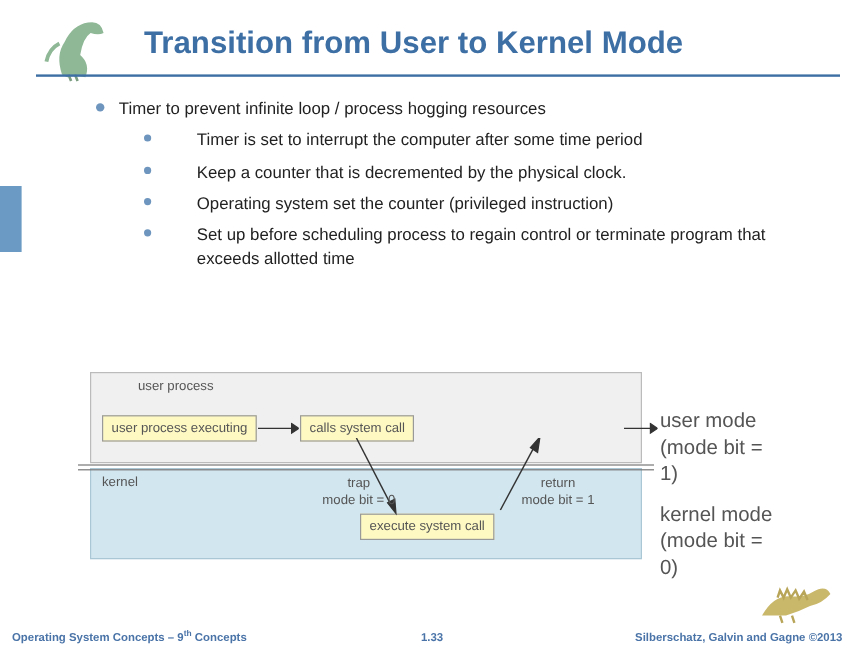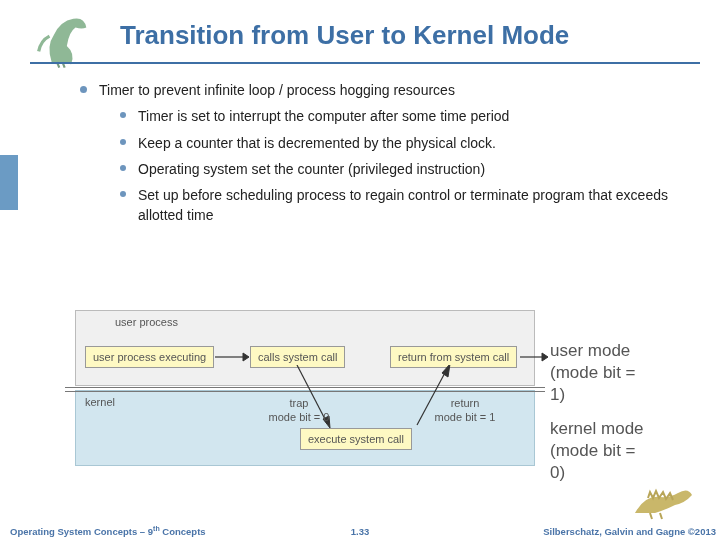--- a/index.html
+++ b/index.html
@@ -63,20 +63,21 @@
   }
   .bullet-main .dot {
     width: 7px; height: 7px; border-radius: 50%;
     background: #6d95bd;
     margin: 6px 12px 0 20px;
     flex-shrink: 0;
   }
   .bullet-sub {
     display: flex;
     margin-bottom: 6px;
+    gap: 26px;
   }
   .bullet-sub .dot {
     width: 6px; height: 6px; border-radius: 50%;
     background: #6d95bd;
     margin: 6px 12px 0 60px;
     flex-shrink: 0;
   }
   .bullet-text { line-height: 1.45; }
   
   .diagram {
@@ -164,21 +165,21 @@
   .footer-left sup { font-size: 7px; }
   .footer-center {
     position: absolute;
     left: 50%; transform: translateX(-50%);
     bottom: 1px;
     color: #4a74a8;
     font-weight: bold;
   }
   .footer-right {
     position: absolute;
-    right: 4px; bottom: 1px;
+    right: 18px; bottom: 1px;
     color: #4a74a8;
     font-weight: bold;
   }
 </style>
 </head>
 <body>
 
 <div class="sidebar-accent"></div>
 
 <div class="dino-top">
@@ -218,21 +219,20 @@
 <div class="diagram">
   <div class="upper-band"></div>
   <div class="upper-label">user process</div>
   <div class="lower-band"></div>
   <div class="lower-label">kernel</div>
   <div class="divider"></div>
   <div class="divider2"></div>
 
   <div class="dbox" style="top:46px; left:10px;">user process executing</div>
   <div class="dbox" style="top:46px; left:175px;">calls system call</div>
-  <div class="dbox" style="top:46px; left:315px;">return from system call</div>
   <div class="dbox" style="top:128px; left:225px;">execute system call</div>
 
   <svg class="arrow" style="top:52px; left:140px;" width="34" height="10">
     <line x1="0" y1="5" x2="28" y2="5" stroke-width="1.2"></line>
     <polygon points="28,1 34,5 28,9"></polygon>
   </svg>
 
   <svg class="arrow" style="top:65px; left:220px;" width="40" height="65">
     <line x1="2" y1="0" x2="32" y2="58" stroke-width="1.2"></line>
     <polygon points="28,54 35,63 34,51"></polygon>

